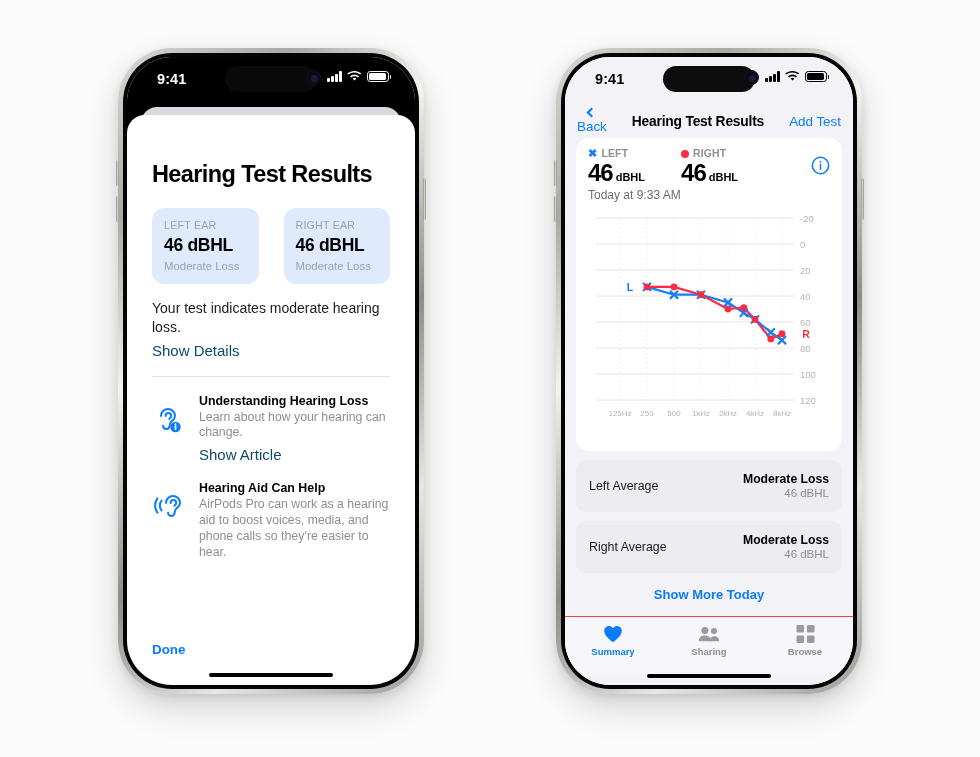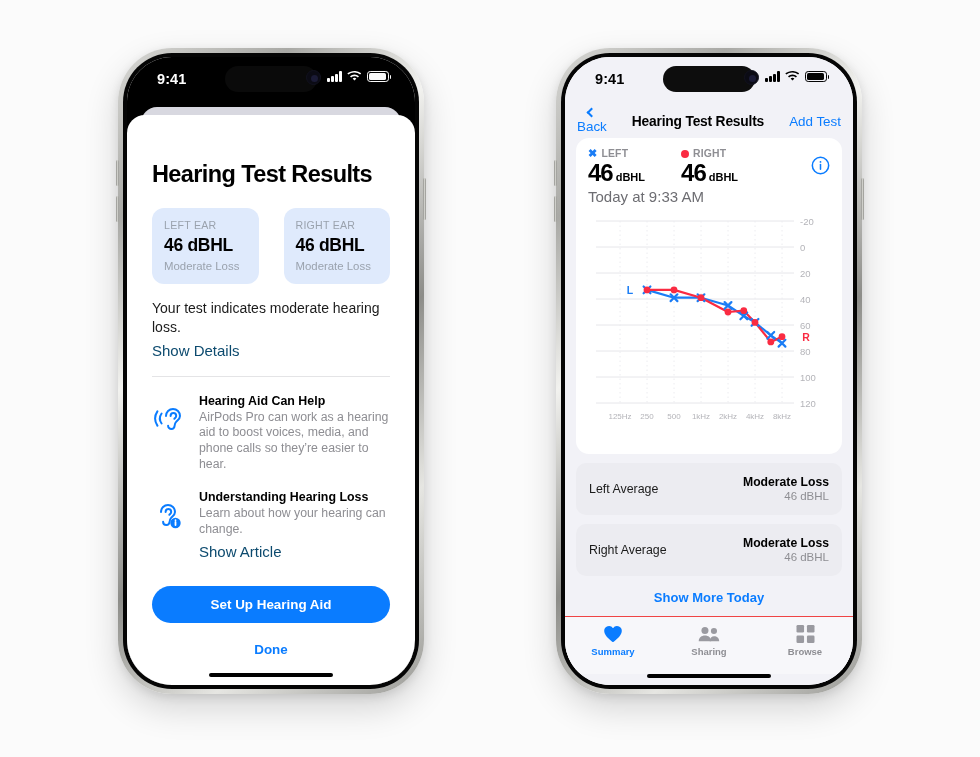--- a/index.html
+++ b/index.html
@@ -106,21 +106,21 @@
   .info-title { font-size:12.4px; font-weight:bold; color:#000; }
   .info-text { font-size:12.3px; color:#8e8e93; line-height:1.3; margin-top:2px; }
 
   .sheet-footer { padding: 0 25px 0 25px; }
   .cta {
     display:block; width:100%; height:37px; line-height:37px; text-align:center;
     background:#0a7cff; color:#fff; border:none; border-radius:19px;
     font-size:13.4px; font-weight:bold; cursor:pointer; font-family:inherit;
   }
   .done {
-    display:block; width:100%; text-align:center; color:#0a7cff;
+    display:block; width:100%; text-align:left; color:#0a7cff;
     font-size:13.4px; font-weight:bold; margin-top:19px; cursor:pointer;
   }
   .home-ind {
     width:124px; height:4.5px; border-radius:3px; background:#000;
     margin: 16px auto 8px auto;
   }
 
   
   .rp-body { position:absolute; top:48px; left:0; right:0; bottom:0; background:#f2f2f7; display:flex; flex-direction:column; }
   .navbar {
@@ -135,21 +135,21 @@
   .rp-scroll { flex:1; padding:0 11px; overflow:hidden; }
   .card { background:#fff; border-radius:13px; padding:10px 12px 8px 12px; }
 
   .metric-head { display:flex; align-items:flex-start; }
   .metric { margin-right:36px; }
   .metric-lab { display:flex; align-items:center; gap:4px; font-size:10.4px; color:#8e8e93; font-weight:bold; letter-spacing:.2px; }
   .mk-x { color:#1b7df5; font-size:11px; font-weight:bold; line-height:1; }
   .mk-dot { width:8px;height:8px;border-radius:50%;background:#fa2b42;display:inline-block; }
   .metric-val { font-size:24px; font-weight:bold; color:#000; line-height:1.08; letter-spacing:-1px; margin-top:1px; }
   .metric-unit { font-size:11px; font-weight:bold; color:#000; margin-left:3px; letter-spacing:0; }
-  .metric-date { font-size:15px; color:#6d6d72; margin-top:2px; }
+  .metric-date { font-size:12px; color:#6d6d72; margin-top:2px; }
   .info-circle { margin-left:auto; margin-top:8px; cursor:pointer; }
 
   .chart-wrap { position:relative; height:235px; margin-top:6px; }
   .chart-svg { display:block; }
 
   .row-card {
     background:#ececf1; border-radius:10px; margin-top:9px;
     height:52px; display:flex; align-items:center; justify-content:space-between;
     padding:0 13px;
   }
@@ -223,56 +223,55 @@
                 <div class="ear-label">RIGHT EAR</div>
                 <div class="ear-value">46 dBHL</div>
                 <div class="ear-sub">Moderate Loss</div>
               </div>
             </div>
 
             <div class="verdict">Your test indicates moderate hearing loss.</div>
             <span class="link">Show Details</span>
 
             <div class="divider"></div>
-
-            <div class="info-row">
-              <div class="info-icon">
-                <svg width="31" height="30" viewBox="0 0 31 30" fill="none" stroke="#0a7cff" stroke-width="2" stroke-linecap="round">
-                  <path d="M12 11a7 7 0 0 1 14 0c0 3-2.3 4.2-3.7 5.6-1.3 1.3-1.6 2.6-1.7 4.2-.1 1.9-1.4 3.2-3.2 3.2-1.9 0-3.3-1.4-3.3-3.3"></path>
-                  <path d="M16.6 10.9a2.8 2.8 0 0 1 5.6 0c0 1.5-1.2 2.1-1.9 2.9"></path>
-                  <path d="M7.6 8.5a8.6 8.6 0 0 0 0 10"></path>
-                  <path d="M3.4 6.4a13 13 0 0 0 0 14.2"></path>
-                </svg>
-              </div>
-              <div>
-                <div class="info-title">Hearing Aid Can Help</div>
-                <div class="info-text">AirPods Pro can work as a hearing aid to boost voices, media, and phone calls so they’re easier to hear.</div>
-              </div>
-            </div>
 
             <div class="info-row">
               <div class="info-icon">
                 <svg width="27" height="30" viewBox="0 0 27 30" fill="none" stroke="#0a7cff" stroke-width="2" stroke-linecap="round">
                   <path d="M5 11a7 7 0 0 1 14 0c0 3-2.3 4.2-3.7 5.6-1.3 1.3-1.6 2.6-1.7 4.2-.1 1.9-1.4 3.2-3.2 3.2-1.9 0-3.3-1.4-3.3-3.3"></path>
                   <path d="M9.6 10.9a2.8 2.8 0 0 1 5.6 0c0 1.5-1.2 2.1-1.9 2.9"></path>
                   <circle cx="19.5" cy="22" r="5.2" fill="#0a7cff" stroke="none"></circle>
                   <path d="M19.5 20.9v3.2" stroke="#fff" stroke-width="1.8"></path>
                   <circle cx="19.5" cy="19.2" r="0.9" fill="#fff" stroke="none"></circle>
                 </svg>
               </div>
               <div>
                 <div class="info-title">Understanding Hearing Loss</div>
                 <div class="info-text">Learn about how your hearing can change.</div>
                 <span class="link">Show Article</span>
               </div>
             </div>
+
+            <div class="info-row">
+              <div class="info-icon">
+                <svg width="31" height="30" viewBox="0 0 31 30" fill="none" stroke="#0a7cff" stroke-width="2" stroke-linecap="round">
+                  <path d="M12 11a7 7 0 0 1 14 0c0 3-2.3 4.2-3.7 5.6-1.3 1.3-1.6 2.6-1.7 4.2-.1 1.9-1.4 3.2-3.2 3.2-1.9 0-3.3-1.4-3.3-3.3"></path>
+                  <path d="M16.6 10.9a2.8 2.8 0 0 1 5.6 0c0 1.5-1.2 2.1-1.9 2.9"></path>
+                  <path d="M7.6 8.5a8.6 8.6 0 0 0 0 10"></path>
+                  <path d="M3.4 6.4a13 13 0 0 0 0 14.2"></path>
+                </svg>
+              </div>
+              <div>
+                <div class="info-title">Hearing Aid Can Help</div>
+                <div class="info-text">AirPods Pro can work as a hearing aid to boost voices, media, and phone calls so they’re easier to hear.</div>
+              </div>
+            </div>
           </div>
 
           <div class="sheet-footer">
-            <button class="cta">Set Up Hearing Aid</button>
             <div class="done">Done</div>
             <div class="home-ind"></div>
           </div>
         </div>
 
       </div>
     </div>
   </div>
 
   <div class="phone phone-right">

